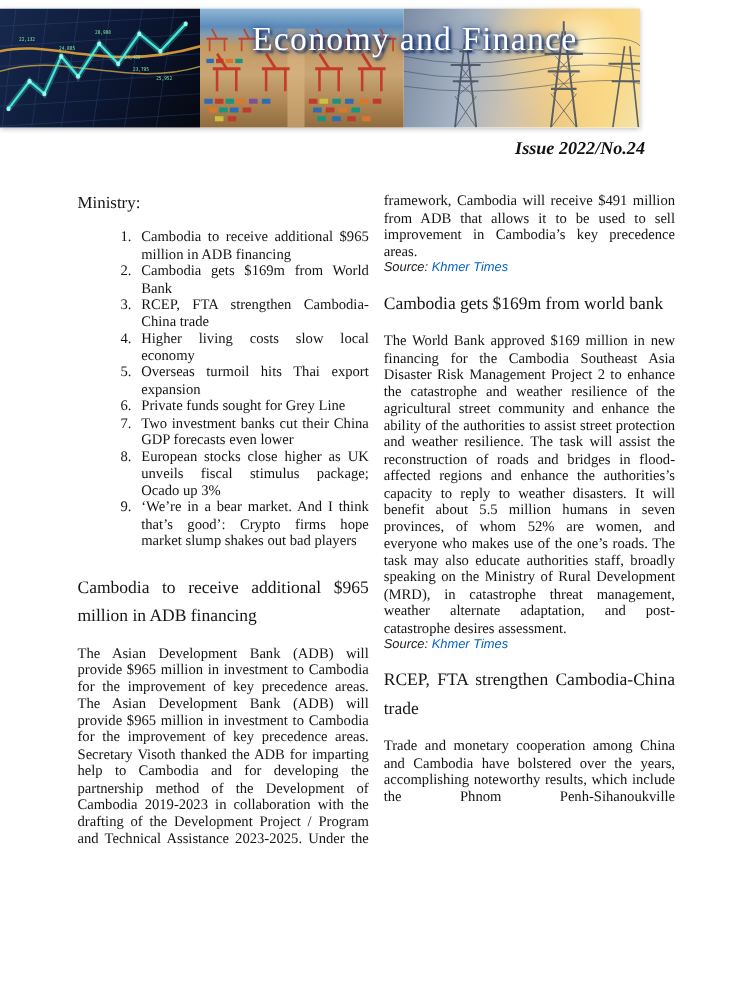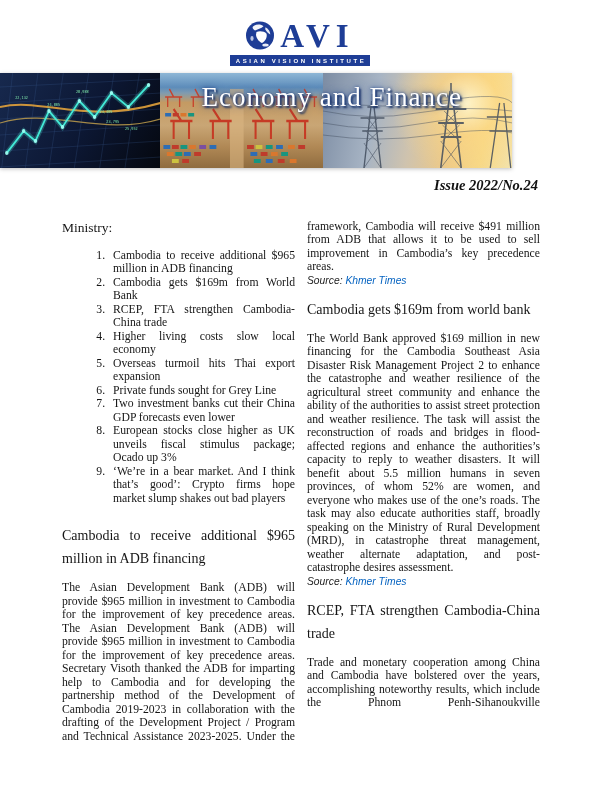--- a/index.html
+++ b/index.html
@@ -20,57 +20,41 @@
   .banner-left { width:188px; background:linear-gradient(120deg,#17294e 0%,#0c1733 55%,#05080f 100%); }
   .banner-mid { width:190px; background:linear-gradient(180deg,#8fb7d6 0%,#5d8cba 15%,#7f9bb0 21%,#c49a63 31%,#c9a675 55%,#b08855 78%,#8f6c3f 100%); }
   .banner-right { width:222px; background:
       radial-gradient(circle at 76% 32%, rgba(255,246,205,.95) 0%, rgba(255,216,130,.55) 20%, rgba(255,210,120,0) 48%),
       linear-gradient(100deg,#7c8ca3 0%,#a7b4c4 28%,#cfc3ae 48%,#ecc887 68%,#f6d887 84%,#f3e3ad 100%); }
   .banner-panel svg { position:absolute; inset:0; width:100%; height:100%; }
   .banner-title { position:absolute; top:9px; right:50px; color:#fff; font-family:"Liberation Serif", serif; font-size:27px; letter-spacing:1px; text-shadow:0 0 3px #274a8e, 0 0 8px #274a8e, 2px 2px 2px rgba(22,42,88,.9); }
   .banner-subtitle { position:absolute; top:56px; right:52px; color:#fff; font-family:"DejaVu Serif", serif; font-style:italic; font-size:25px; letter-spacing:1px; text-shadow:0 0 3px #274a8e, 0 0 8px #274a8e, 2px 2px 2px rgba(22,42,88,.9); }
 
   
-  .issue-line { margin-top:9px; padding-right:62px; text-align:right; font-weight:700; font-style:italic; font-size:14.5px; color:#111; }
+  .issue-line { margin-top:9px; padding-right:84px; text-align:right; font-weight:700; font-style:italic; font-size:14.5px; color:#111; }
 
   
   .columns { display:flex; gap:12px; padding:0 60px 0 62px; margin-top:26px; }
   .col { flex:1; min-width:0; }
   .content-label { font-size:13.5px; margin-bottom:13px; }
   ol.toc { list-style:decimal; padding-left:46px; margin:0; }
   ol.toc li { font-size:11.7px; line-height:13.5px; text-align:justify; padding-left:5px; }
   .article-heading { font-weight:400; font-size:14px; line-height:23px; text-align:justify; margin:19px 0 11px; }
   .col.right .article-heading { margin-top:0; }
   .body-text { font-size:11.7px; line-height:13.5px; text-align:justify; }
   .justify-last { text-align-last:justify; }
   .source-line { font-family:"Liberation Sans", sans-serif; font-style:italic; font-size:10.3px; color:#222; margin:1px 0 12px; }
   .source-line a { color:#0563c1; cursor:pointer; }
   .mb-sm { margin-bottom:1px; }
 </style>
 </head>
 <body>
 
 <div class="page">
 
-  <header class="masthead">
-    <div class="logo">
-      <div class="logo-row">
-        <svg width="30" height="31" viewBox="0 0 30 30">
-          <circle cx="15" cy="15" r="14" fill="#1e3d96"></circle>
-          <path d="M8,6 C11,3.5 16,3.5 18.5,5.8 C16.5,8 12,9 10,10 C8,9 7,7.2 8,6 Z" fill="#fff" opacity="0.95"></path>
-          <path d="M11.5,11.5 C15,10.2 19.5,11 21.5,13.2 C22.5,16.5 20.5,20.5 17,22.5 C13.8,21.3 11,17.2 11,14 Z" fill="#fff"></path>
-          <path d="M20.5,6.8 C23.2,8 25.2,11 25.3,14 C23.2,13 21.2,10.8 20.2,8.8 Z" fill="#fff" opacity="0.9"></path>
-          <ellipse cx="20.5" cy="24.5" rx="3.2" ry="1.6" fill="#fff" opacity="0.9"></ellipse>
-          <ellipse cx="7" cy="18" rx="1.6" ry="2.4" fill="#fff" opacity="0.7"></ellipse>
-        </svg>
-        <span class="logo-acronym">AVI</span>
-      </div>
-      <div class="logo-bar">ASIAN VISION INSTITUTE</div>
-    </div>
-  </header>
 
   <div class="banner">
     <div class="banner-panel banner-left">
       <svg viewBox="0 0 190 95" preserveAspectRatio="none">
         <g stroke="#3a5d95" stroke-width="0.5" opacity="0.55">
           <line x1="0" y1="14" x2="190" y2="6"></line>
             <line x1="0" y1="30" x2="190" y2="20"></line>
           <line x1="0" y1="46" x2="190" y2="36"></line>
             <line x1="0" y1="62" x2="190" y2="52"></line>
           <line x1="0" y1="78" x2="190" y2="68"></line>

